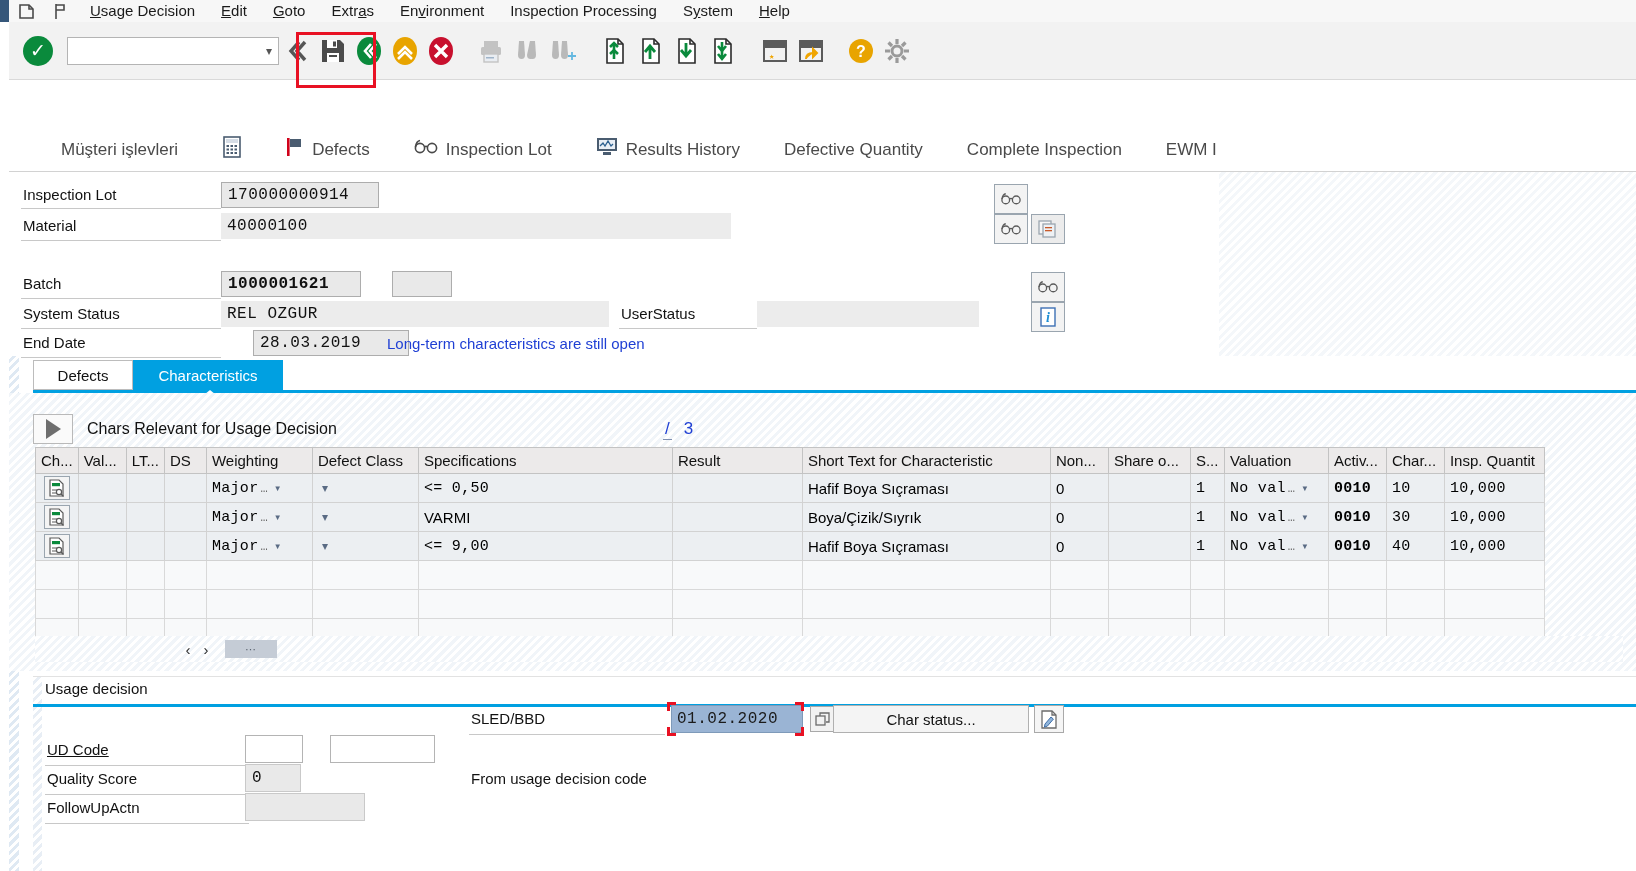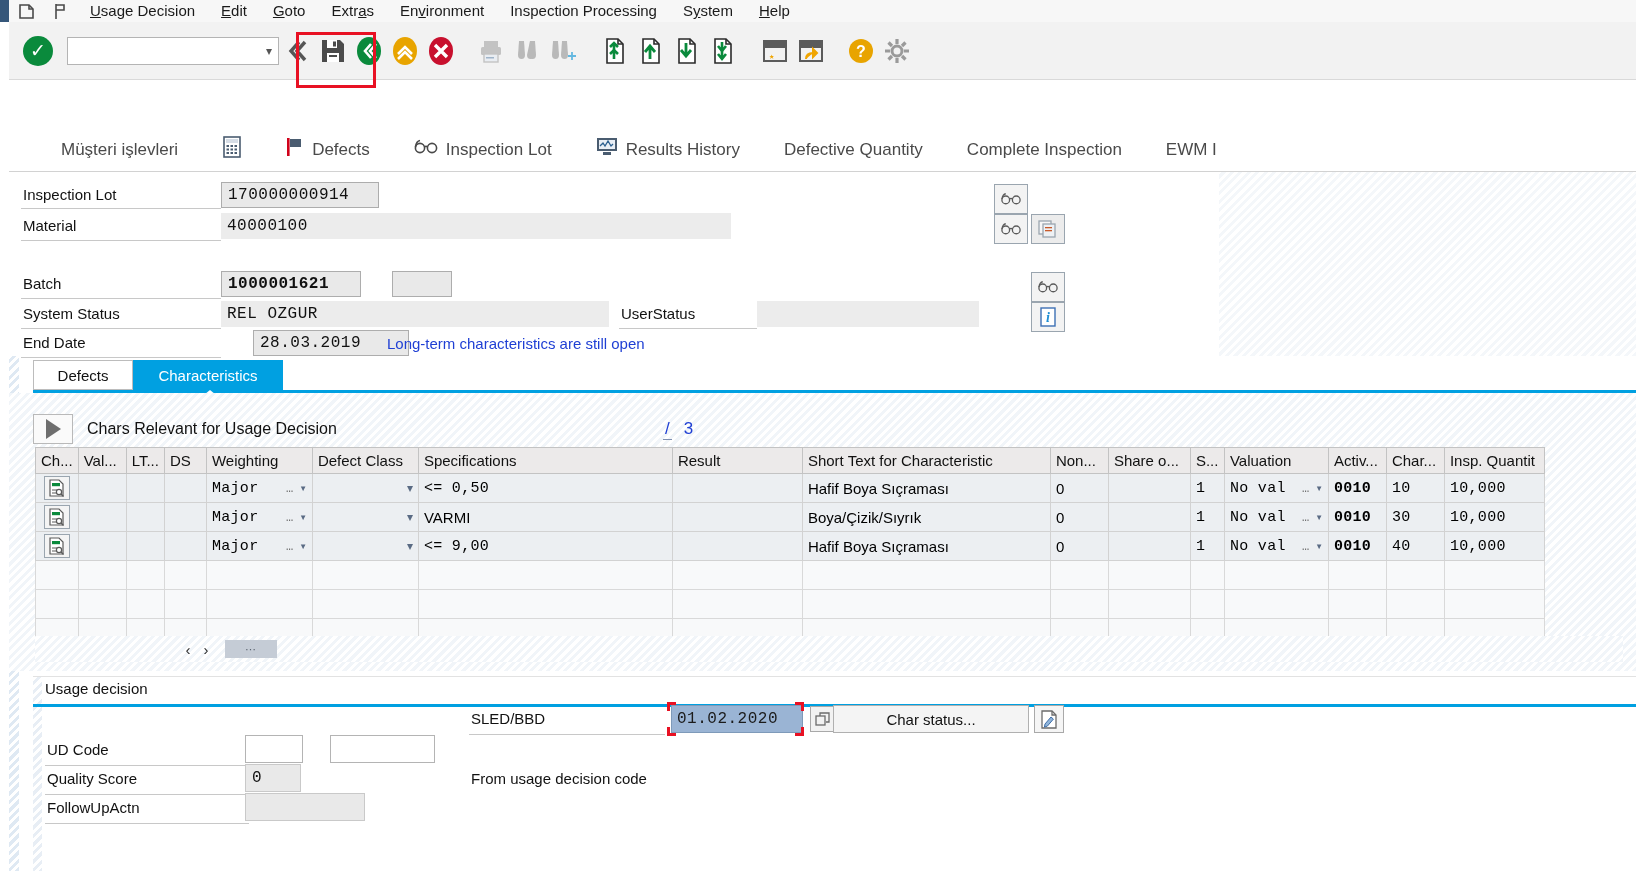--- a/index.html
+++ b/index.html
@@ -199,21 +199,21 @@
     border: 1px solid #d2d2d2; height: 29px; padding: 0 5px;
     font-size: 15px; background: #eceff2; white-space: nowrap; overflow: hidden;
   }
   table.grid tr.empty td { background: #f8f9fa; border-color: #d9d9d9; }
   td.mono { font-family: "Liberation Mono", monospace; font-size: 15px; letter-spacing: .3px; }
   td.icocell { background: #eceff2; padding: 0; text-align: center; }
   .cellicon {
     display: inline-flex; align-items: center; justify-content: center;
     width: 26px; height: 24px; border: 1px solid #9aa5af; background: #f4f4f4;
   }
-  .cell-flex { display: flex; align-items: center; justify-content: space-between; height: 27px; }
+  .cell-flex { display: flex; align-items: center; height: 27px; }
   .dd-caret { color: #5a6b84; font-size: 12px; padding-left: 4px; }
   .ellip { color: #666; font-size: 12px; padding: 0 2px; }
 
   .grid-nav {
     position: absolute; left: 26px; top: 243px; width: 1588px; height: 26px;
     display: flex; align-items: center;
     background-image: repeating-linear-gradient(-45deg, #f1f5f9 0 3px, #ffffff 3px 6px);
   }
   .gn-arrow {
     width: 18px; text-align: center; color: #2b2b2b; font-size: 15px;
@@ -854,21 +854,21 @@
 
     <div class="btn-plain" style="left:800px; top:28px; width:196px; height:28px;">Char status...</div>
     <div class="mini-btn" style="left:1001px; top:28px; width:30px; height:28px; background:#f5f5f5;">
       <svg width="19" height="19" viewBox="0 0 19 19">
           <path d="M2 1 h10 l4 4 v13 h-14 z" fill="#fff" stroke="#6b6b6b" stroke-width="1.3"></path>
           <path d="M12 1 v4 h4" fill="none" stroke="#6b6b6b" stroke-width="1.3"></path>
           <path d="M5 14 l6-7 2.4 2.1 -6 7 -3 1 z" fill="#8fb4da" stroke="#3f6ea8" stroke-width="1"></path>
         </svg>
     </div>
 
-    <div class="f-label" style="left:14px; top:64px;">UD Code</div>
+    <div class="f-label" style="left:14px; top:64px;text-decoration:underline;">UD Code</div>
     <div class="f-underline" style="left:12px; top:88px; width:204px;"></div>
     <div class="open-input" style="left:212px; top:58px; width:58px; height:28px;">
       <span class="val-mono" style="position:absolute; inset:0;"></span>
     </div>
     <div class="open-input" style="left:297px; top:58px; width:105px; height:28px;">
       <span class="val-mono" style="position:absolute; inset:0;"></span>
     </div>
 
     <div class="f-label" style="left:14px; top:93px;">Quality Score</div>
     <div class="f-underline" style="left:12px; top:117px; width:204px;"></div>

